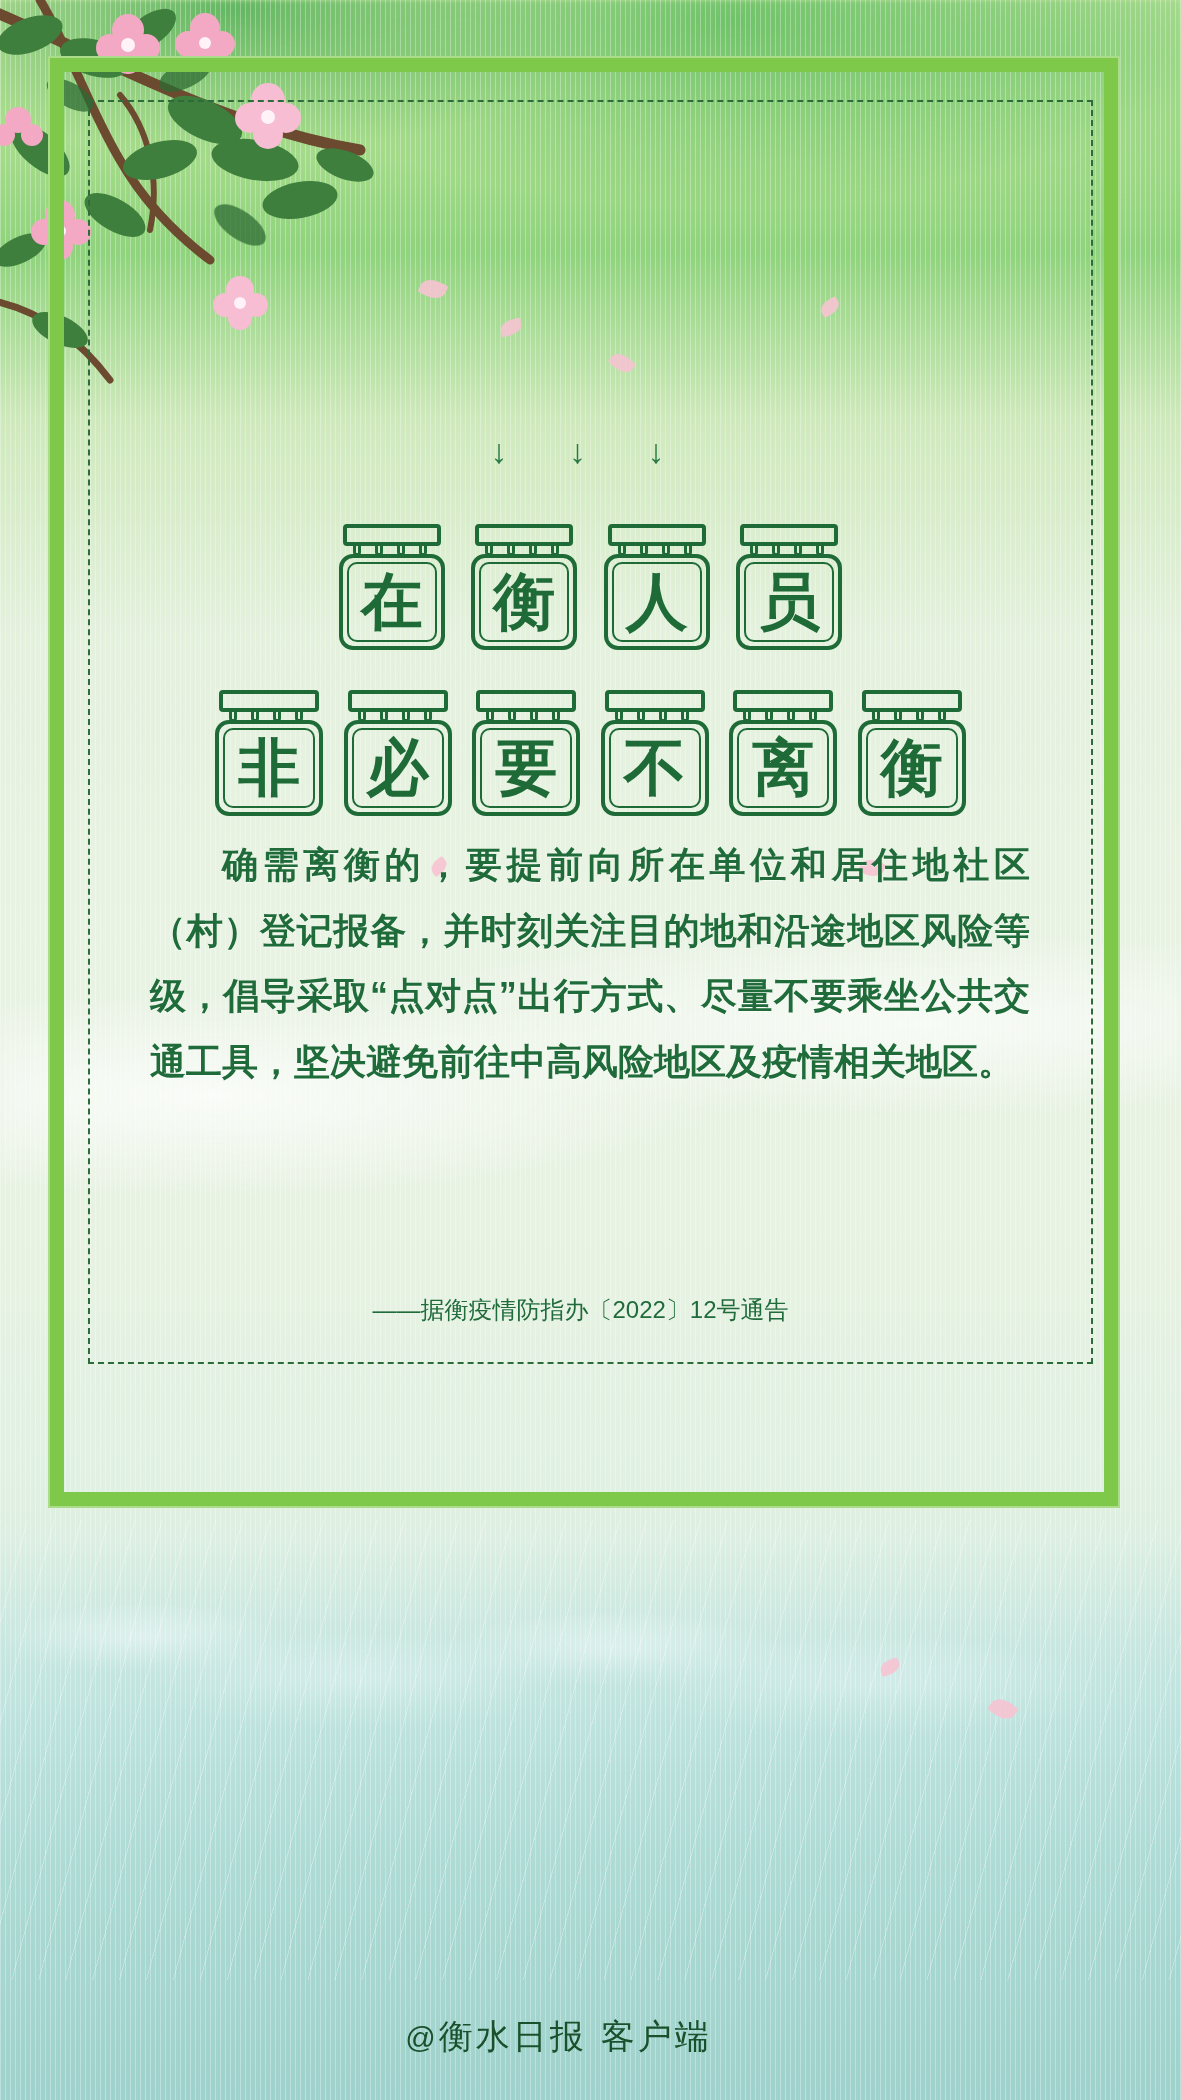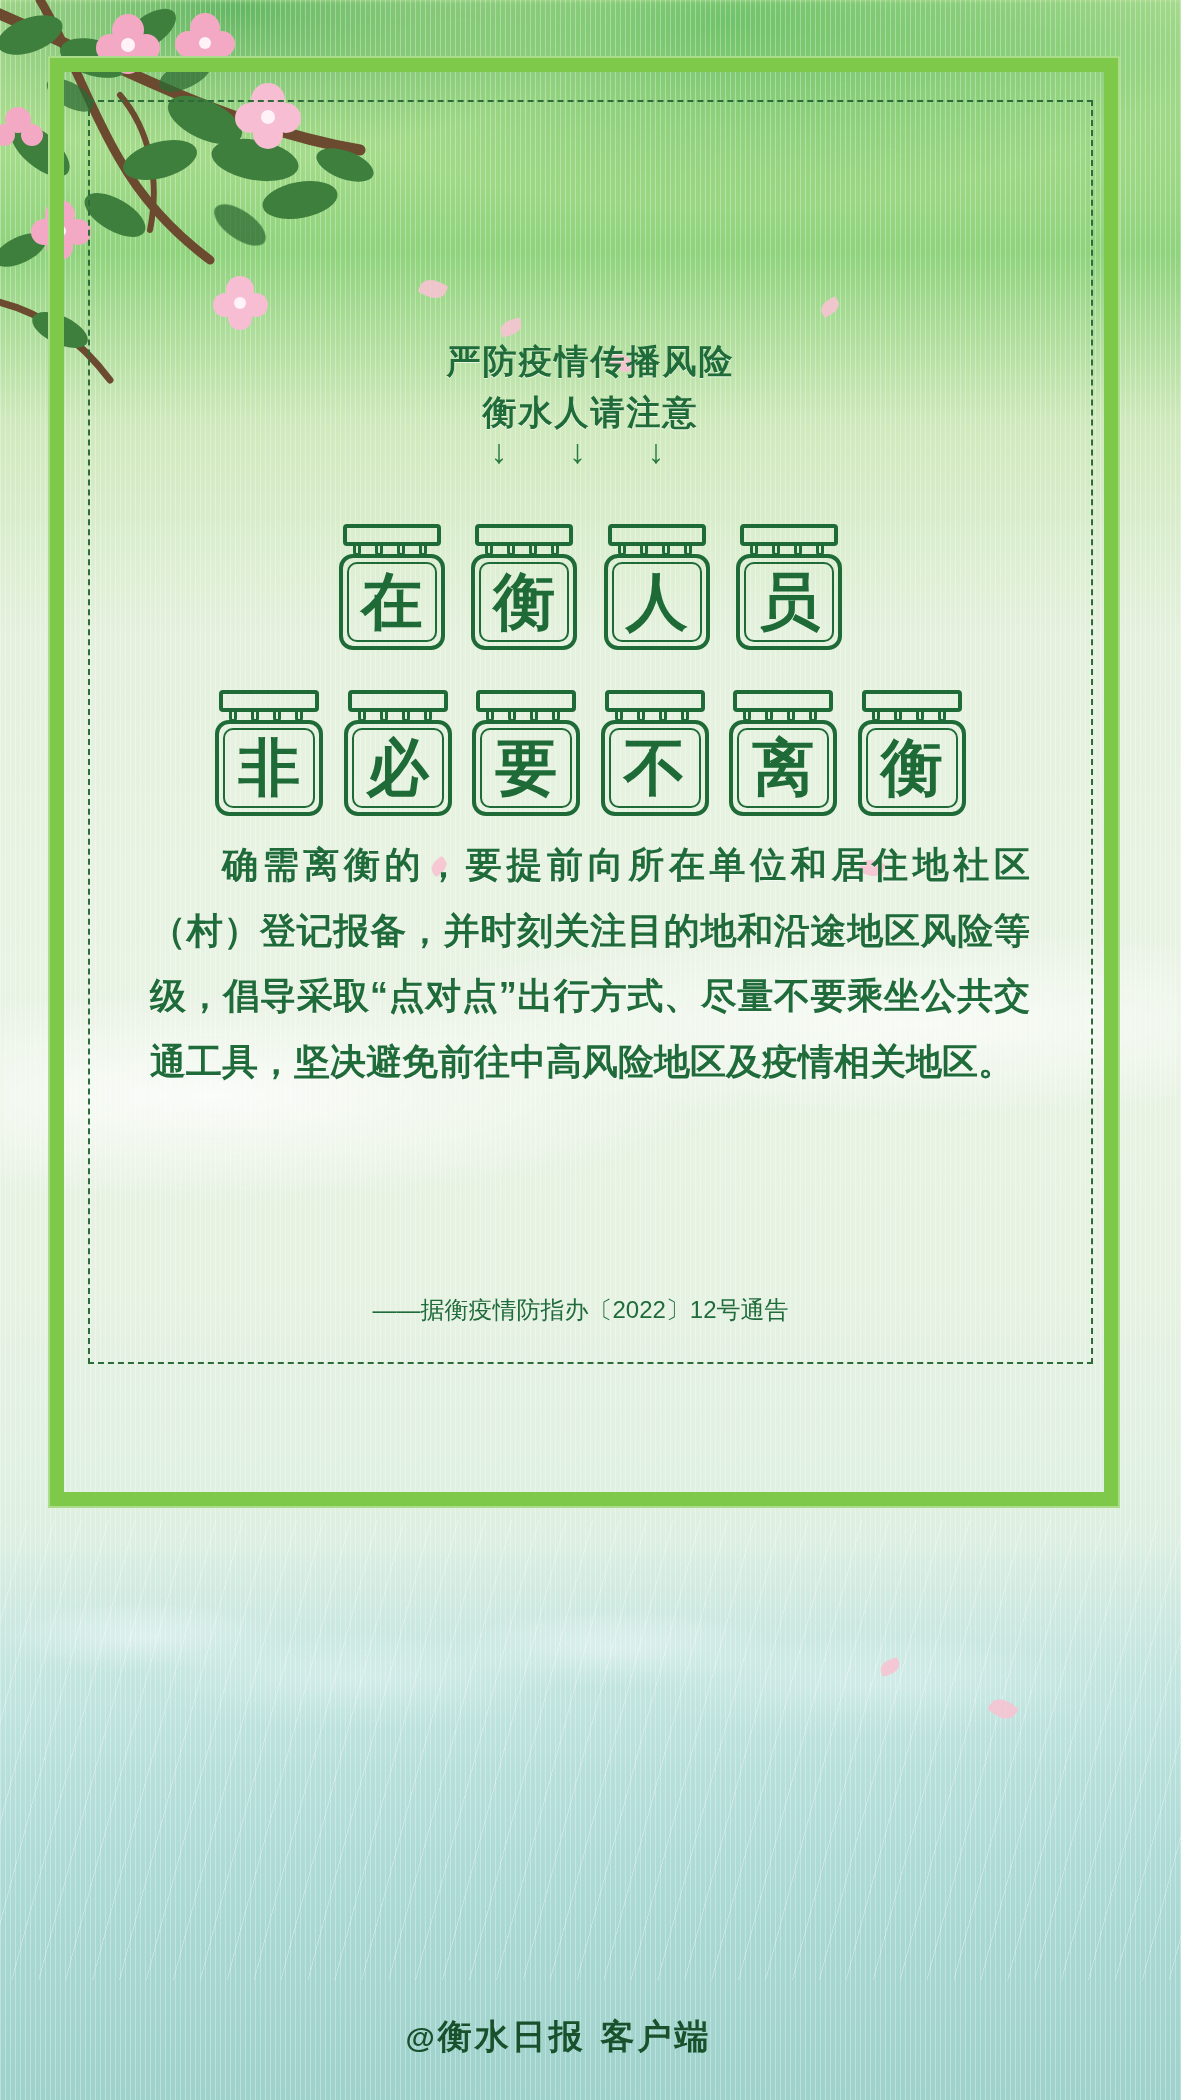--- a/index.html
+++ b/index.html
@@ -163,21 +163,21 @@
     font-weight:600;
     text-shadow:0 1px 0 rgba(255,255,255,.55);
   }
   .source{
     position:absolute;left:0;top:1294px;width:1181px;
     text-align:center;padding-right:20px;box-sizing:border-box;
     color:#1f6b3a;font-size:24px;
   }
   .footer{
     position:absolute;left:0;bottom:40px;width:1117px;text-align:center;
-    color:#18512c;font-weight:bold;font-size:34px;letter-spacing:3px;
+    color:#18512c;font-weight:normal;font-size:34px;letter-spacing:3px;
     font-family:"DejaVu Serif","Liberation Serif",serif;
   }
   .footer .at{font-family:"Liberation Sans",sans-serif;font-size:30px;}
   
   .branch{position:absolute;left:0;top:0;width:520px;height:400px;}
   .petal{position:absolute;border-radius:60% 10% 60% 10%;background:#f6c3d2;opacity:.9;}
 </style>
 </head>
 <body>
 
@@ -265,24 +265,20 @@
   <div class="petal" style="left:860px;top:860px;width:24px;height:16px;transform:rotate(20deg);"></div>
   <div class="petal" style="left:430px;top:860px;width:18px;height:13px;transform:rotate(-40deg);"></div>
   <div class="petal" style="left:990px;top:1700px;width:26px;height:18px;transform:rotate(35deg);"></div>
   <div class="petal" style="left:880px;top:1660px;width:20px;height:14px;transform:rotate(-20deg);"></div>
 
   <div class="frame-outer"></div>
   <div class="dashed"></div>
 
   <div class="content">
 
-    <div class="headline">
-      <div>严防疫情传播风险</div>
-      <div>衡水人请注意</div>
-    </div>
 
     <div class="arrows">↓ ↓ ↓</div>
 
     <div class="plaques row1">
       <span class="plaque">
         <span class="hanger"></span>
         <span class="hooks">
             <i></i>
             <i></i>
             <i></i>

